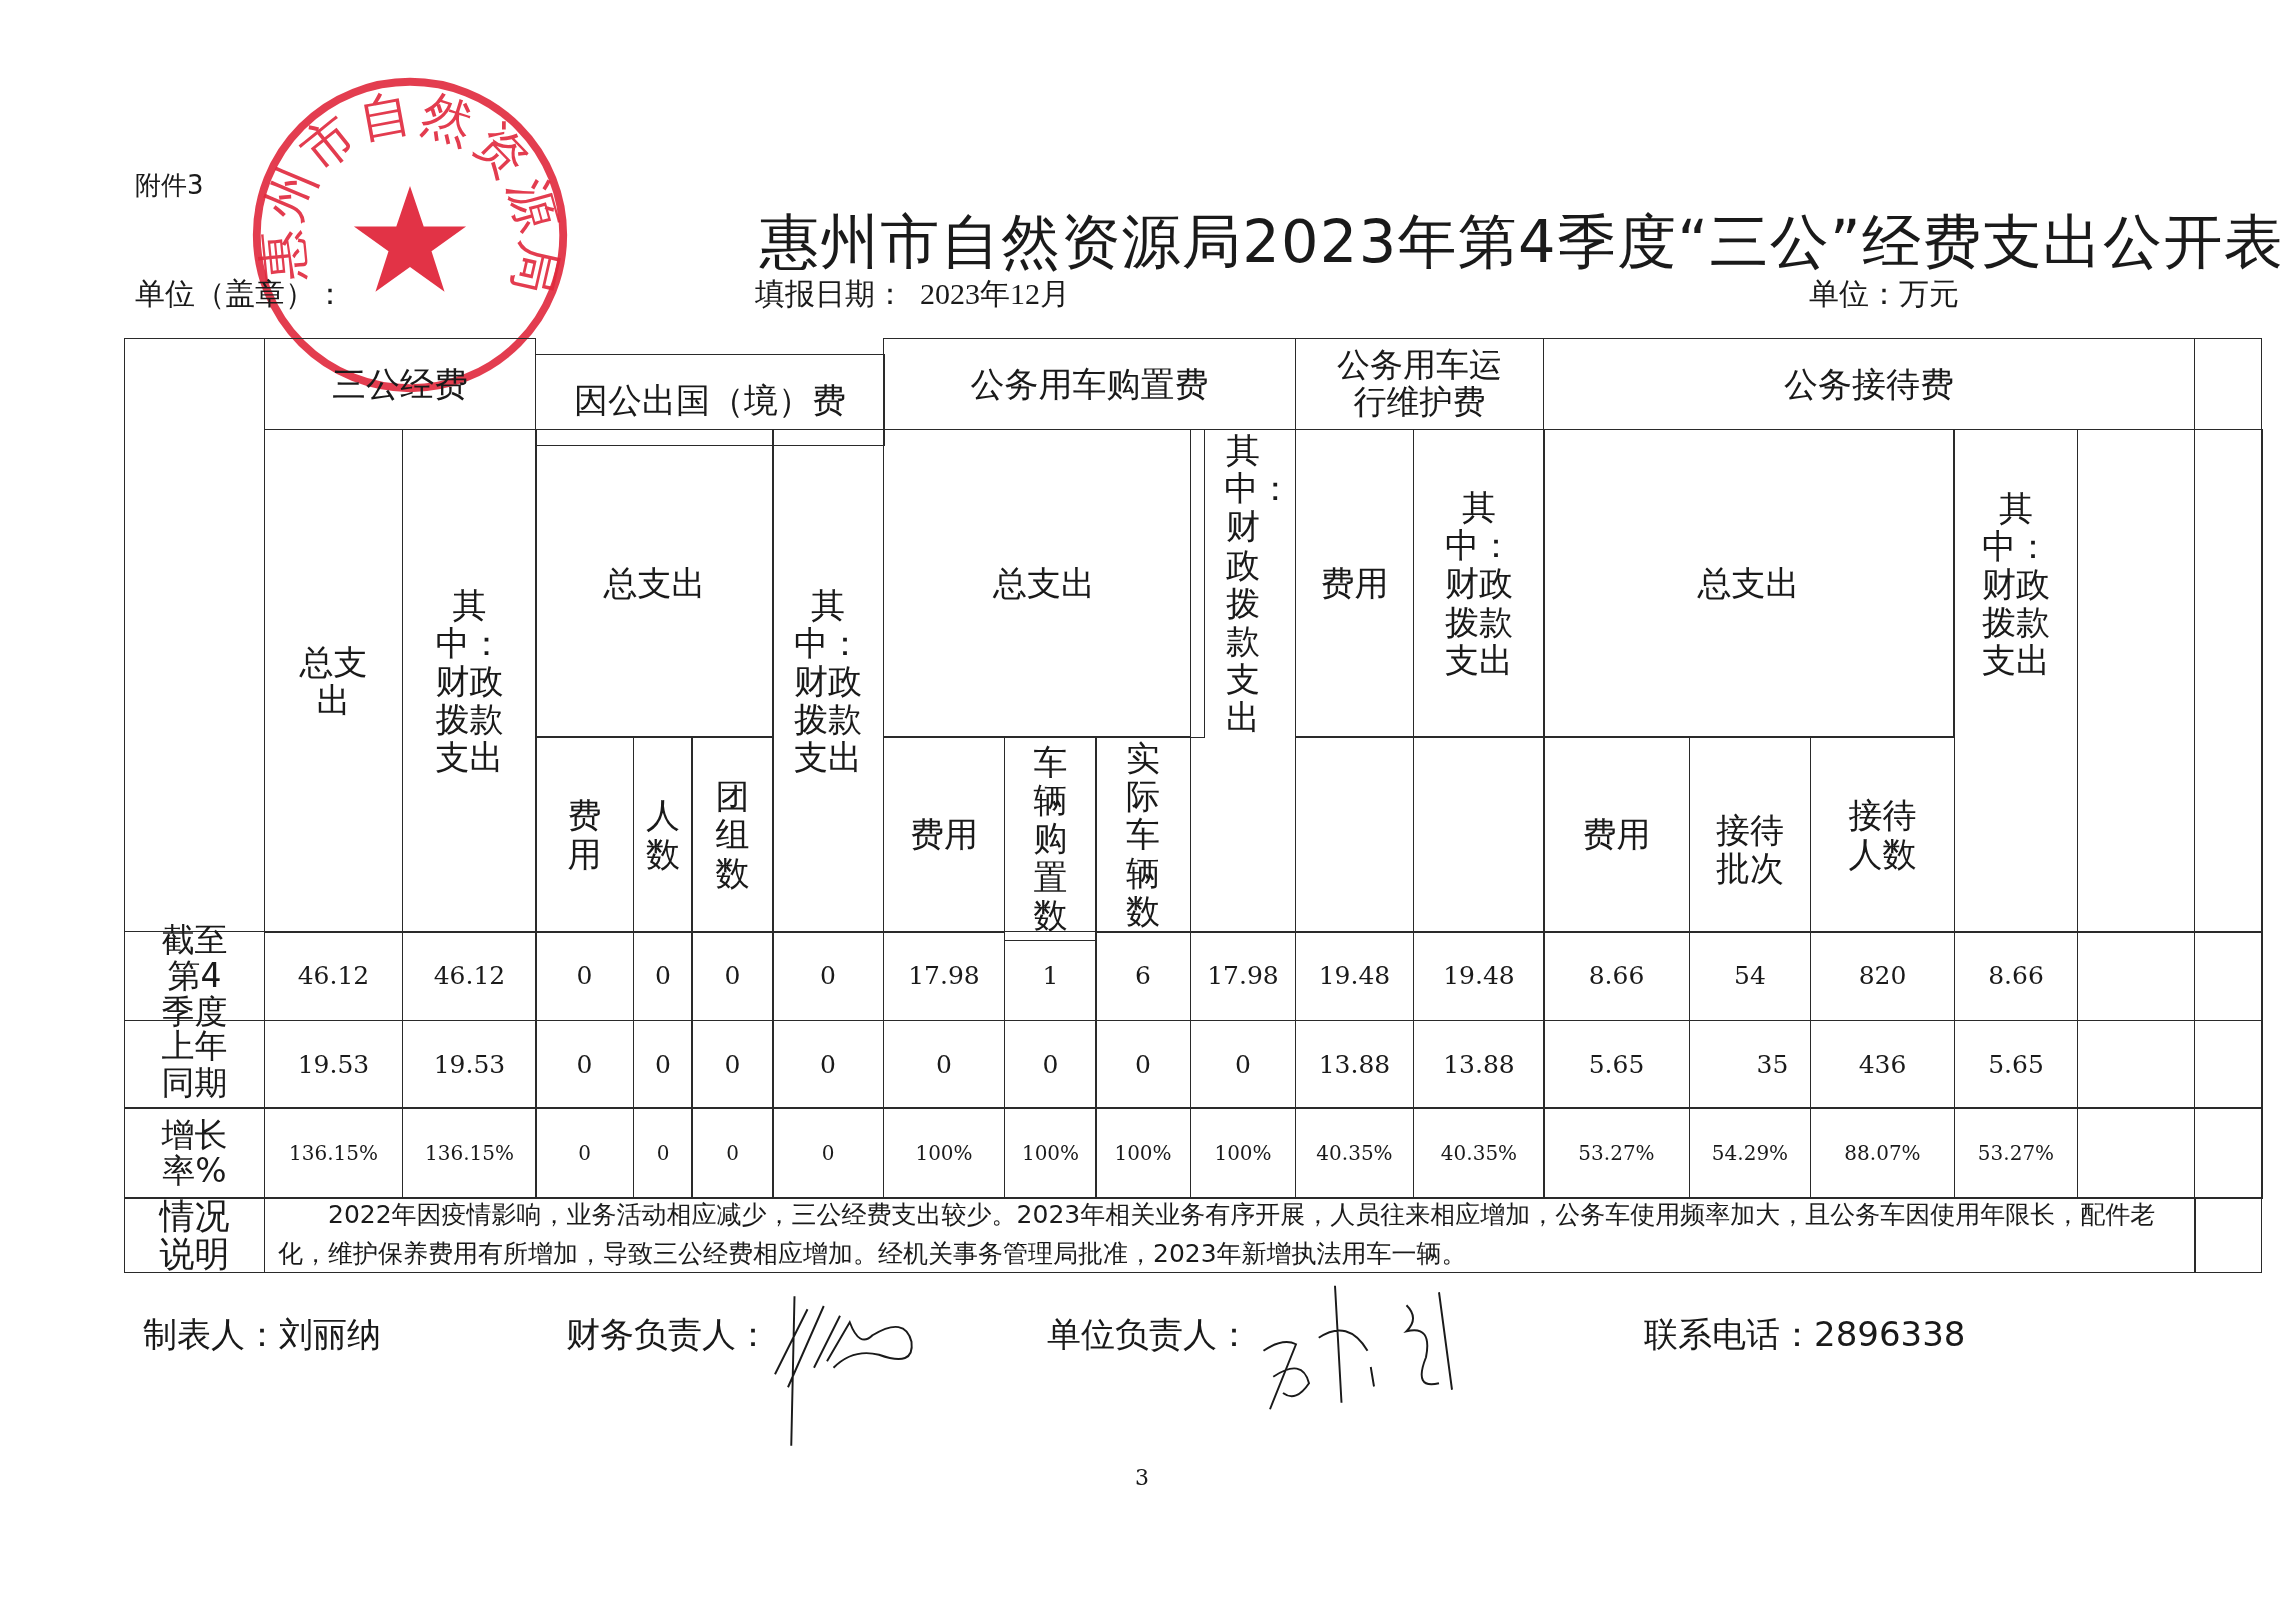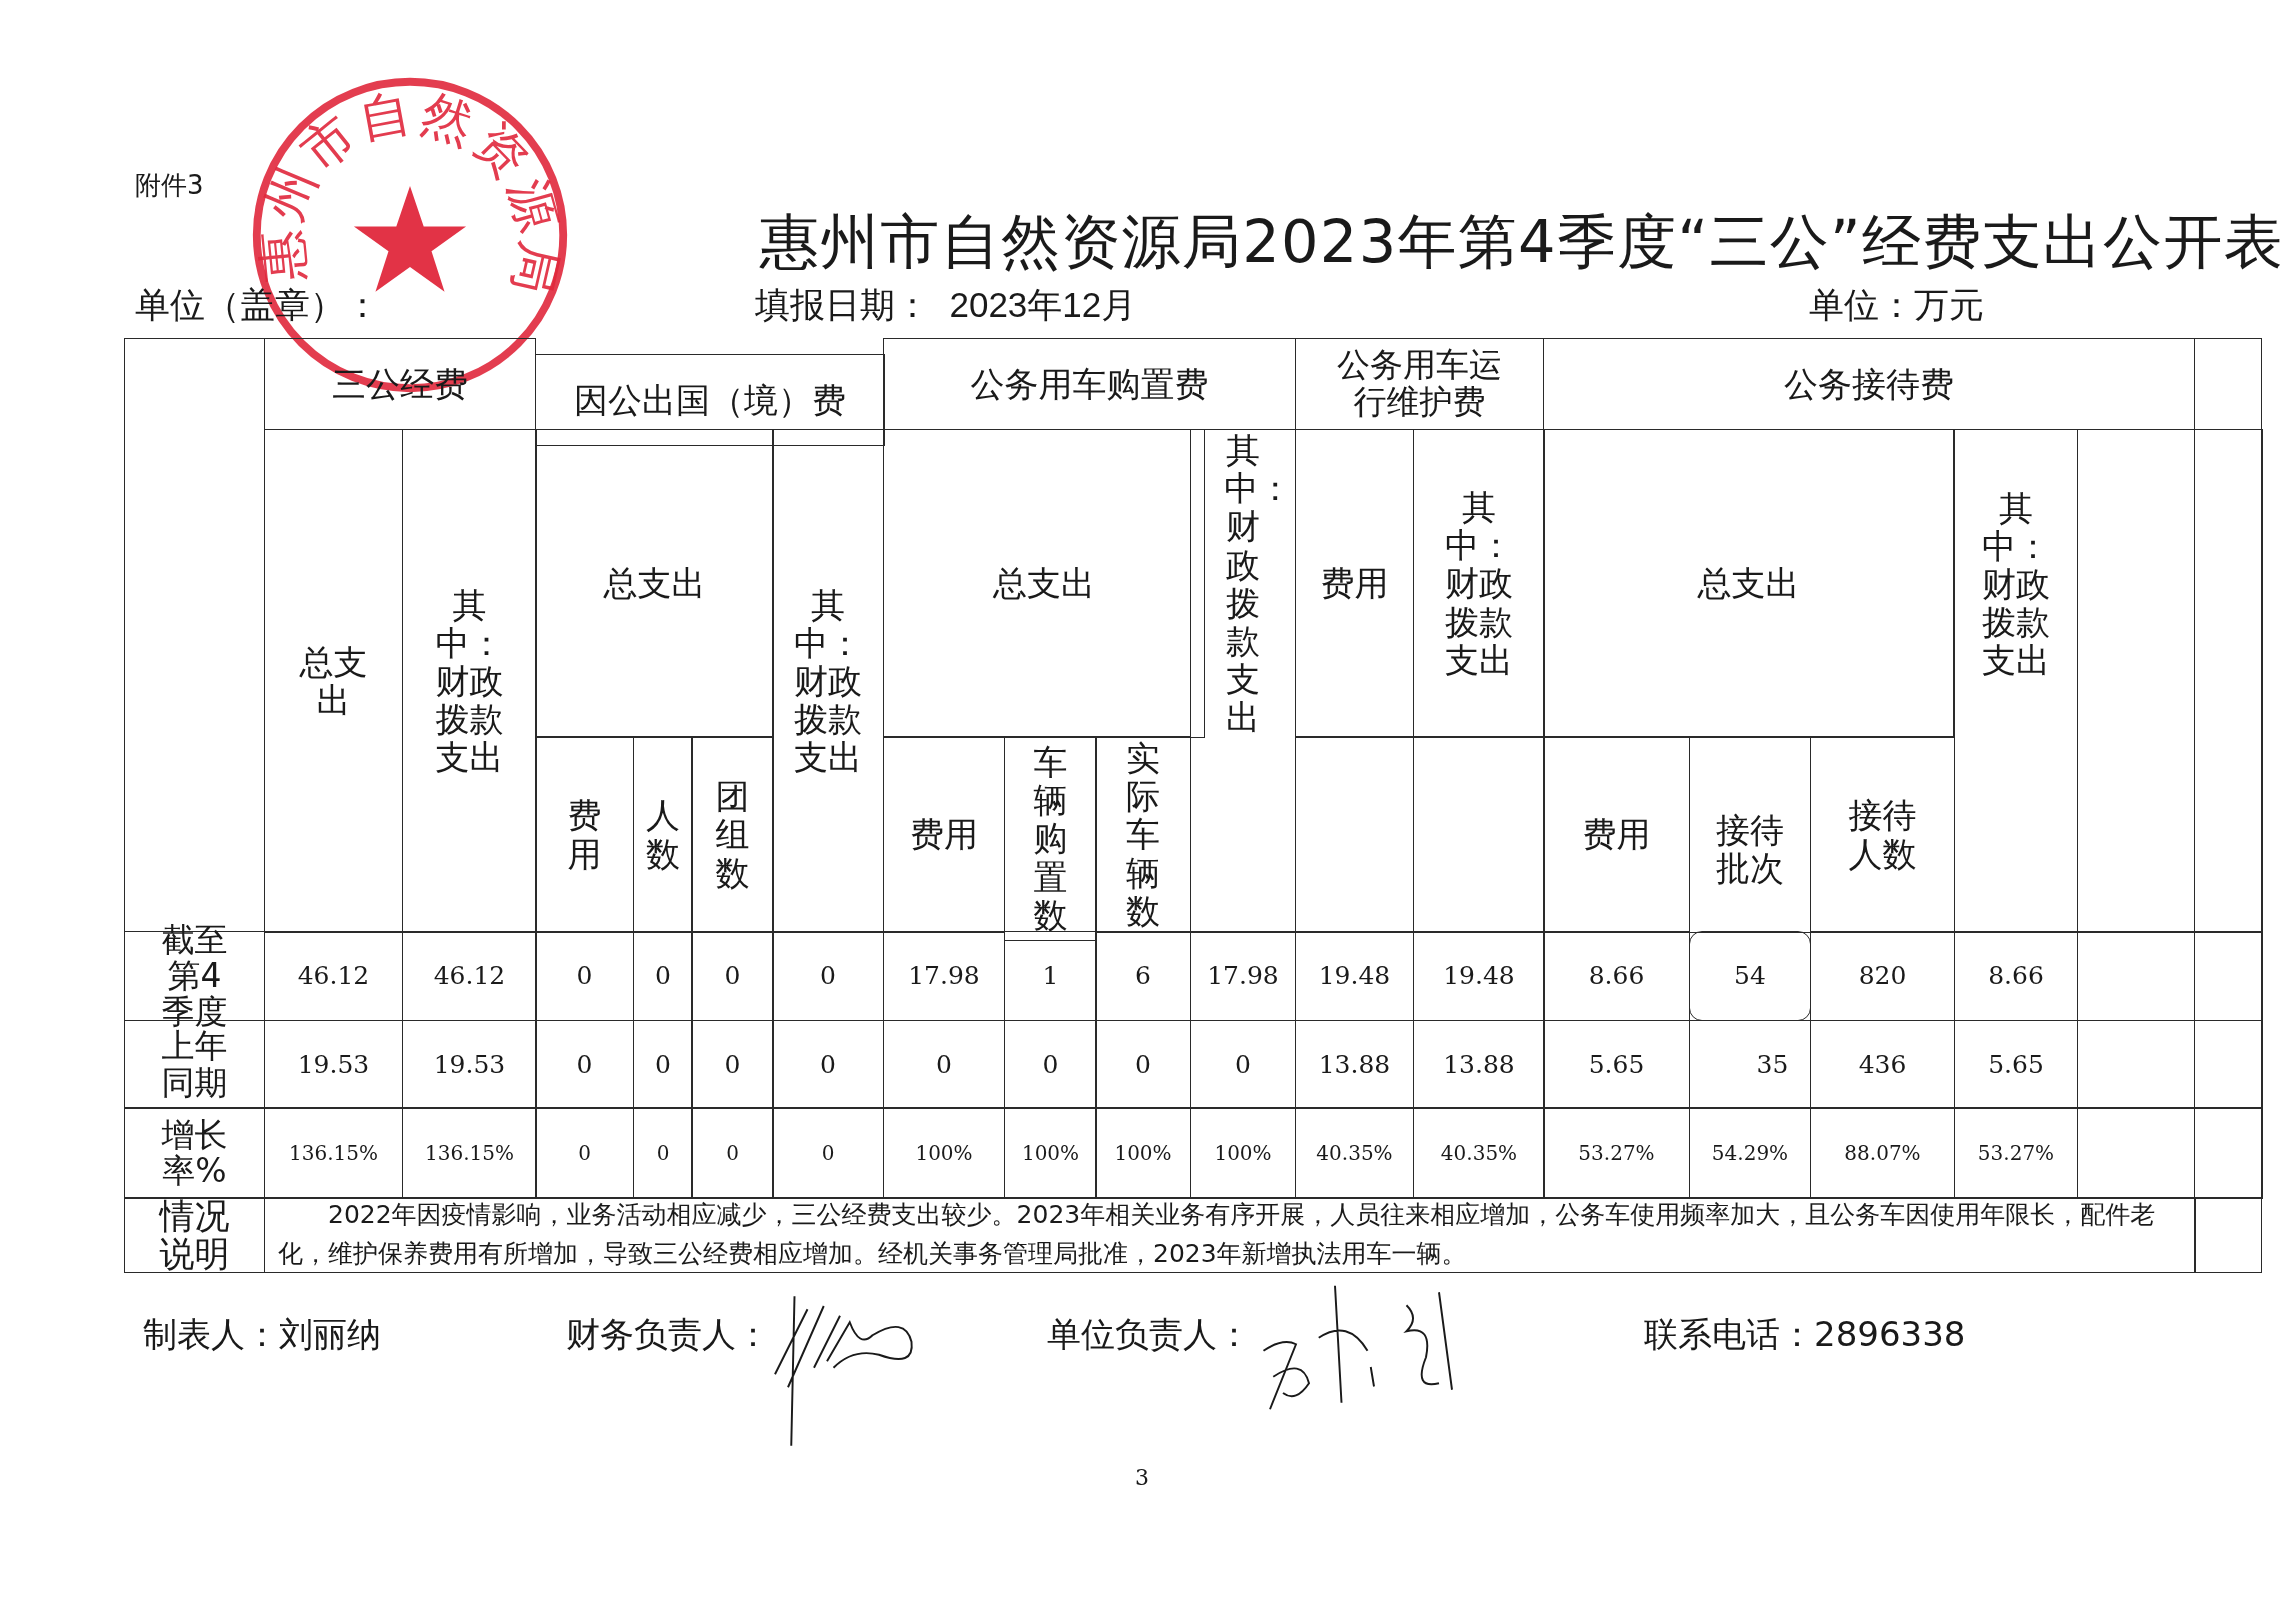--- a/index.html
+++ b/index.html
@@ -2,21 +2,21 @@
 <html style="font-size:10.4px"><head>
 <meta charset="utf-8">
 <style>
   html, body { margin:0; padding:0; background:#ffffff; }
   body { width:2284px; height:1617px; position:relative; overflow:hidden;
          font-family:"DejaVu Serif","Liberation Serif",serif; color:#1a1a1a; }
   .abs { position:absolute; }
   .attach { left:135px; top:168px; font-size:26px; font-family:"DejaVu Sans",sans-serif; }
   .title { left:0; width:2284px; top:203px; text-align:right; font-size:59px;
            font-family:"DejaVu Sans",sans-serif; letter-spacing:1.3px; }
-  .meta { top:282px; font-size:35px; font-family:Liberation Sans, sans-serif; }
+  .meta { top:274px; font-size:30px; font-family:Liberation Serif, serif; }
   .meta-unit-seal { left:135px; }
   .meta-date { left:755px; }
   .meta-unit { left:1809px; }
 
   .grid { position:absolute; left:124px; top:338px; width:2020px; height:934px; }
   .cell { position:absolute; border:1.3px solid #2a2a2a; box-sizing:border-box;
           display:flex; align-items:center; justify-content:center; text-align:center;
           font-family:"DejaVu Sans",sans-serif; font-size:34px; line-height:1.12; }
   .cell.num { font-family:"DejaVu Serif",serif; font-size:25px; }
   .cell.pct { font-family:"DejaVu Serif",serif; font-size:20px; }
@@ -136,21 +136,21 @@
     <div class="cell num" style="left: 509px; top: 0px; width: 60px; height: 90px;">0</div>
     <div class="cell num" style="left: 567px; top: 0px; width: 83px; height: 90px;">0</div>
     <div class="cell num" style="left: 648px; top: 0px; width: 112px; height: 90px;">0</div>
     <div class="cell num" style="left: 759px; top: 0px; width: 122px; height: 90px;">17.98</div>
     <div class="cell num" style="left: 880px; top: 0px; width: 93px; height: 90px;">1</div>
     <div class="cell num" style="left: 971px; top: 0px; width: 96px; height: 90px;">6</div>
     <div class="cell num" style="left: 1066px; top: 0px; width: 106px; height: 90px;">17.98</div>
     <div class="cell num" style="left: 1171px; top: 0px; width: 119px; height: 90px;">19.48</div>
     <div class="cell num" style="left: 1289px; top: 0px; width: 132px; height: 90px;">19.48</div>
     <div class="cell num" style="left: 1419px; top: 0px; width: 147px; height: 90px;">8.66</div>
-    <div class="cell num" style="left: 1565px; top: 0px; width: 122px; height: 90px; border-radius: 13px;">54</div>
+    <div class="cell num" style="left: 1565px; top: 0px; width: 122px; height: 90px;">54</div>
     <div class="cell num" style="left: 1686px; top: 0px; width: 145px; height: 90px;">820</div>
     <div class="cell num" style="left: 1830px; top: 0px; width: 124px; height: 90px;">8.66</div>
     <div class="cell num" style="left: 1953px; top: 0px; width: 186px; height: 90px;"></div>
     <div class="cell" style="left: 2070px; top: 0px; width: 68px; height: 90px;"></div>
     <div class="cell" style="left: 0px; top: 89px; width: 141px; height: 89px;">
       <span class="rowlab">上年同期</span>
     </div>
     <div class="cell num" style="left: 140px; top: 89px; width: 139px; height: 89px;">19.53</div>
     <div class="cell num" style="left: 278px; top: 89px; width: 135px; height: 89px;">19.53</div>
     <div class="cell num" style="left: 411px; top: 89px; width: 99px; height: 89px;">0</div>

